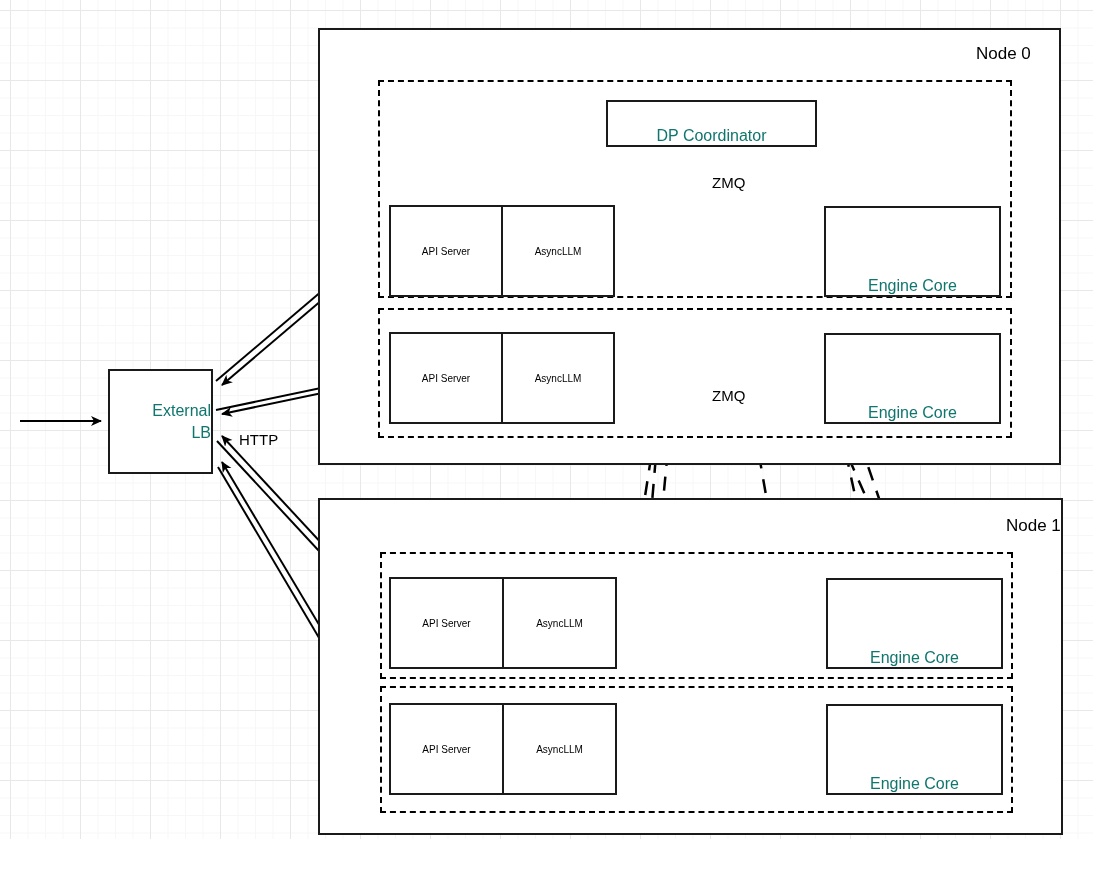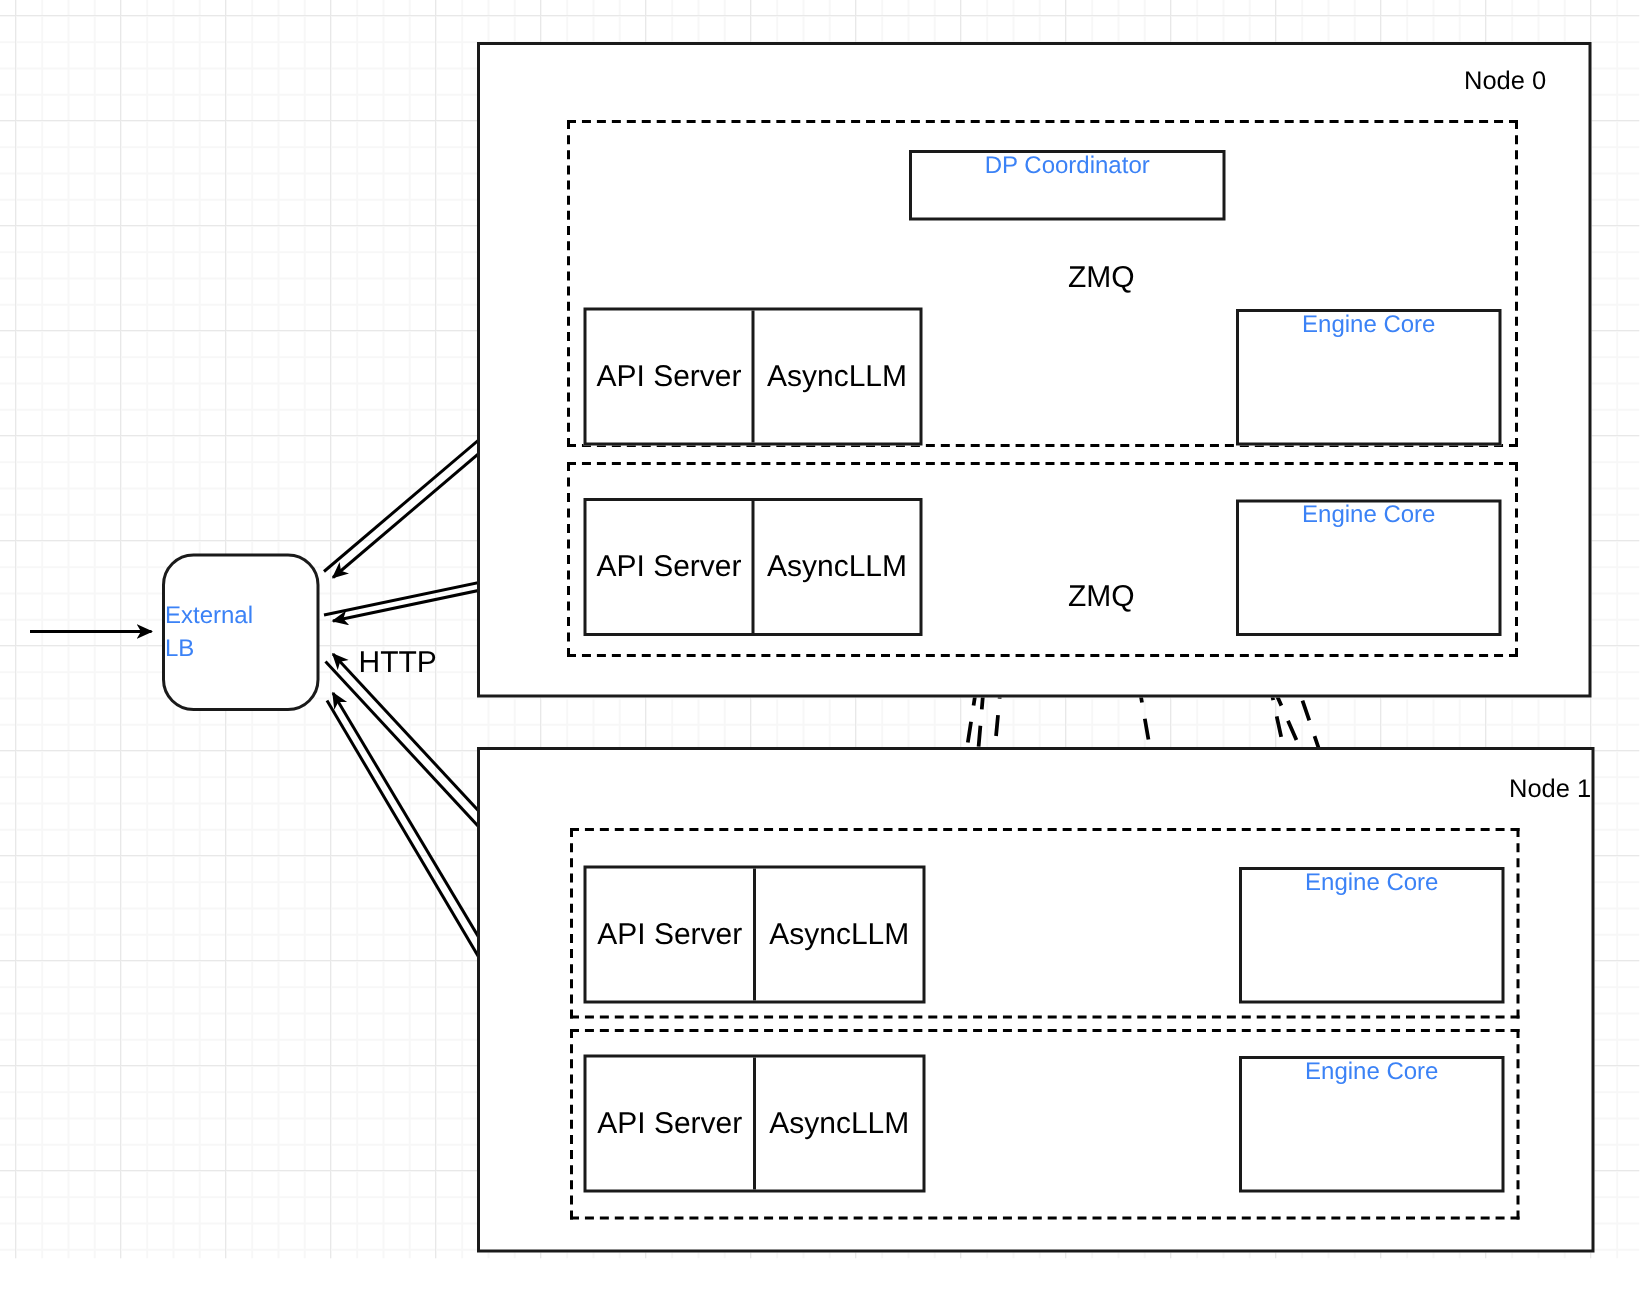--- a/index.html
+++ b/index.html
@@ -47,49 +47,49 @@
     border: 2px dashed #000000;
     background: transparent;
     box-sizing: border-box;
   }
   .box {
     position: absolute;
     border: 2px solid #1a1a1a;
     background: #ffffff;
     box-sizing: border-box;
     display: flex;
-    align-items: flex-start;
+    align-items: flex-end;
     justify-content: center;
     font-size: 16px;
-    color: #3b82f6;
+    color: #0f766e;
     white-space: nowrap;
   }
   .split-box {
     position: absolute;
     border: 2px solid #1a1a1a;
     background: #ffffff;
     box-sizing: border-box;
     display: flex;
     align-items: stretch;
   }
   .split-box .half {
     flex: 1;
     display: flex;
     align-items: center;
     justify-content: center;
-    font-size: 20px;
+    font-size: 10px;
     color: #000000;
     white-space: nowrap;
   }
   .split-box .half.left {
     border-right: 2px solid #1a1a1a;
   }
   .edge-label {
     position: absolute;
-    font-size: 20px;
+    font-size: 15px;
     color: #000000;
     background: transparent;
     white-space: nowrap;
   }
 </style>
 </head>
 <body>
 
 <div id="canvas">
 
@@ -267,20 +267,20 @@
     </div>
     <div class="half">
       <span>AsyncLLM</span>
     </div>
   </div>
 
   <div class="box" style="left:826px; top:704px; width:177px; height:91px;">
     <span>Engine Core</span>
   </div>
 
-  <div class="box" style="left:108px; top:369px; width:105px; height:105px; flex-direction:column; line-height:1.35;border-radius:21px;">
+  <div class="box" style="left:108px; top:369px; width:105px; height:105px; flex-direction:column; line-height:1.35;">
     <span>External</span>
     <span>LB</span>
   </div>
 
   <div class="edge-label" style="left:239px; top:431px;">HTTP</div>
 
 </div>
 
 </body></html>

